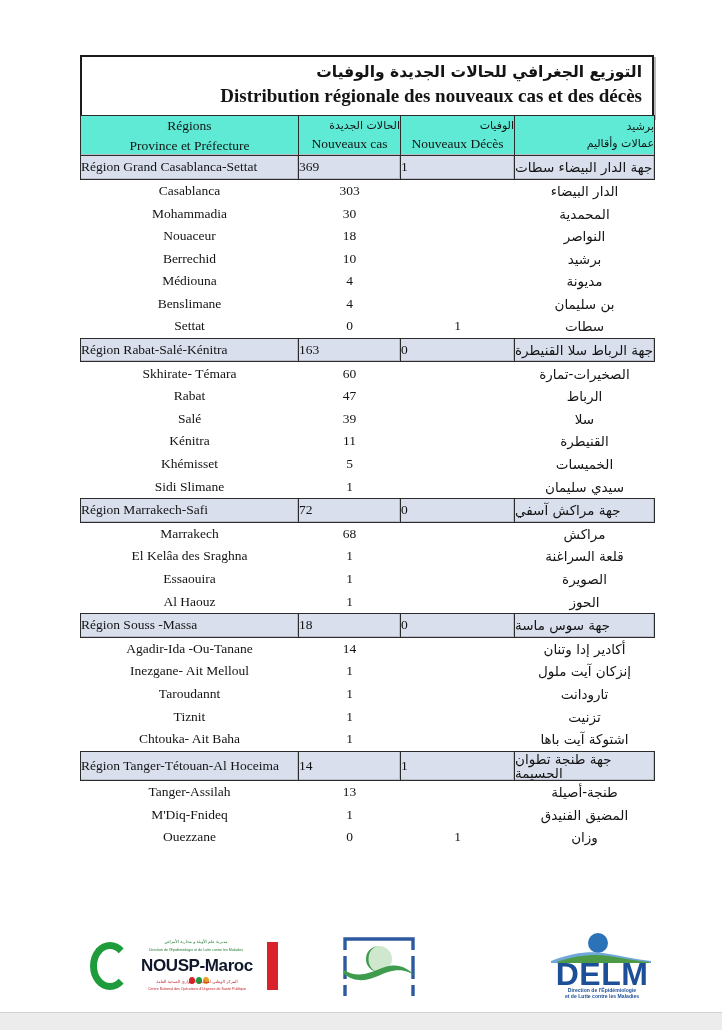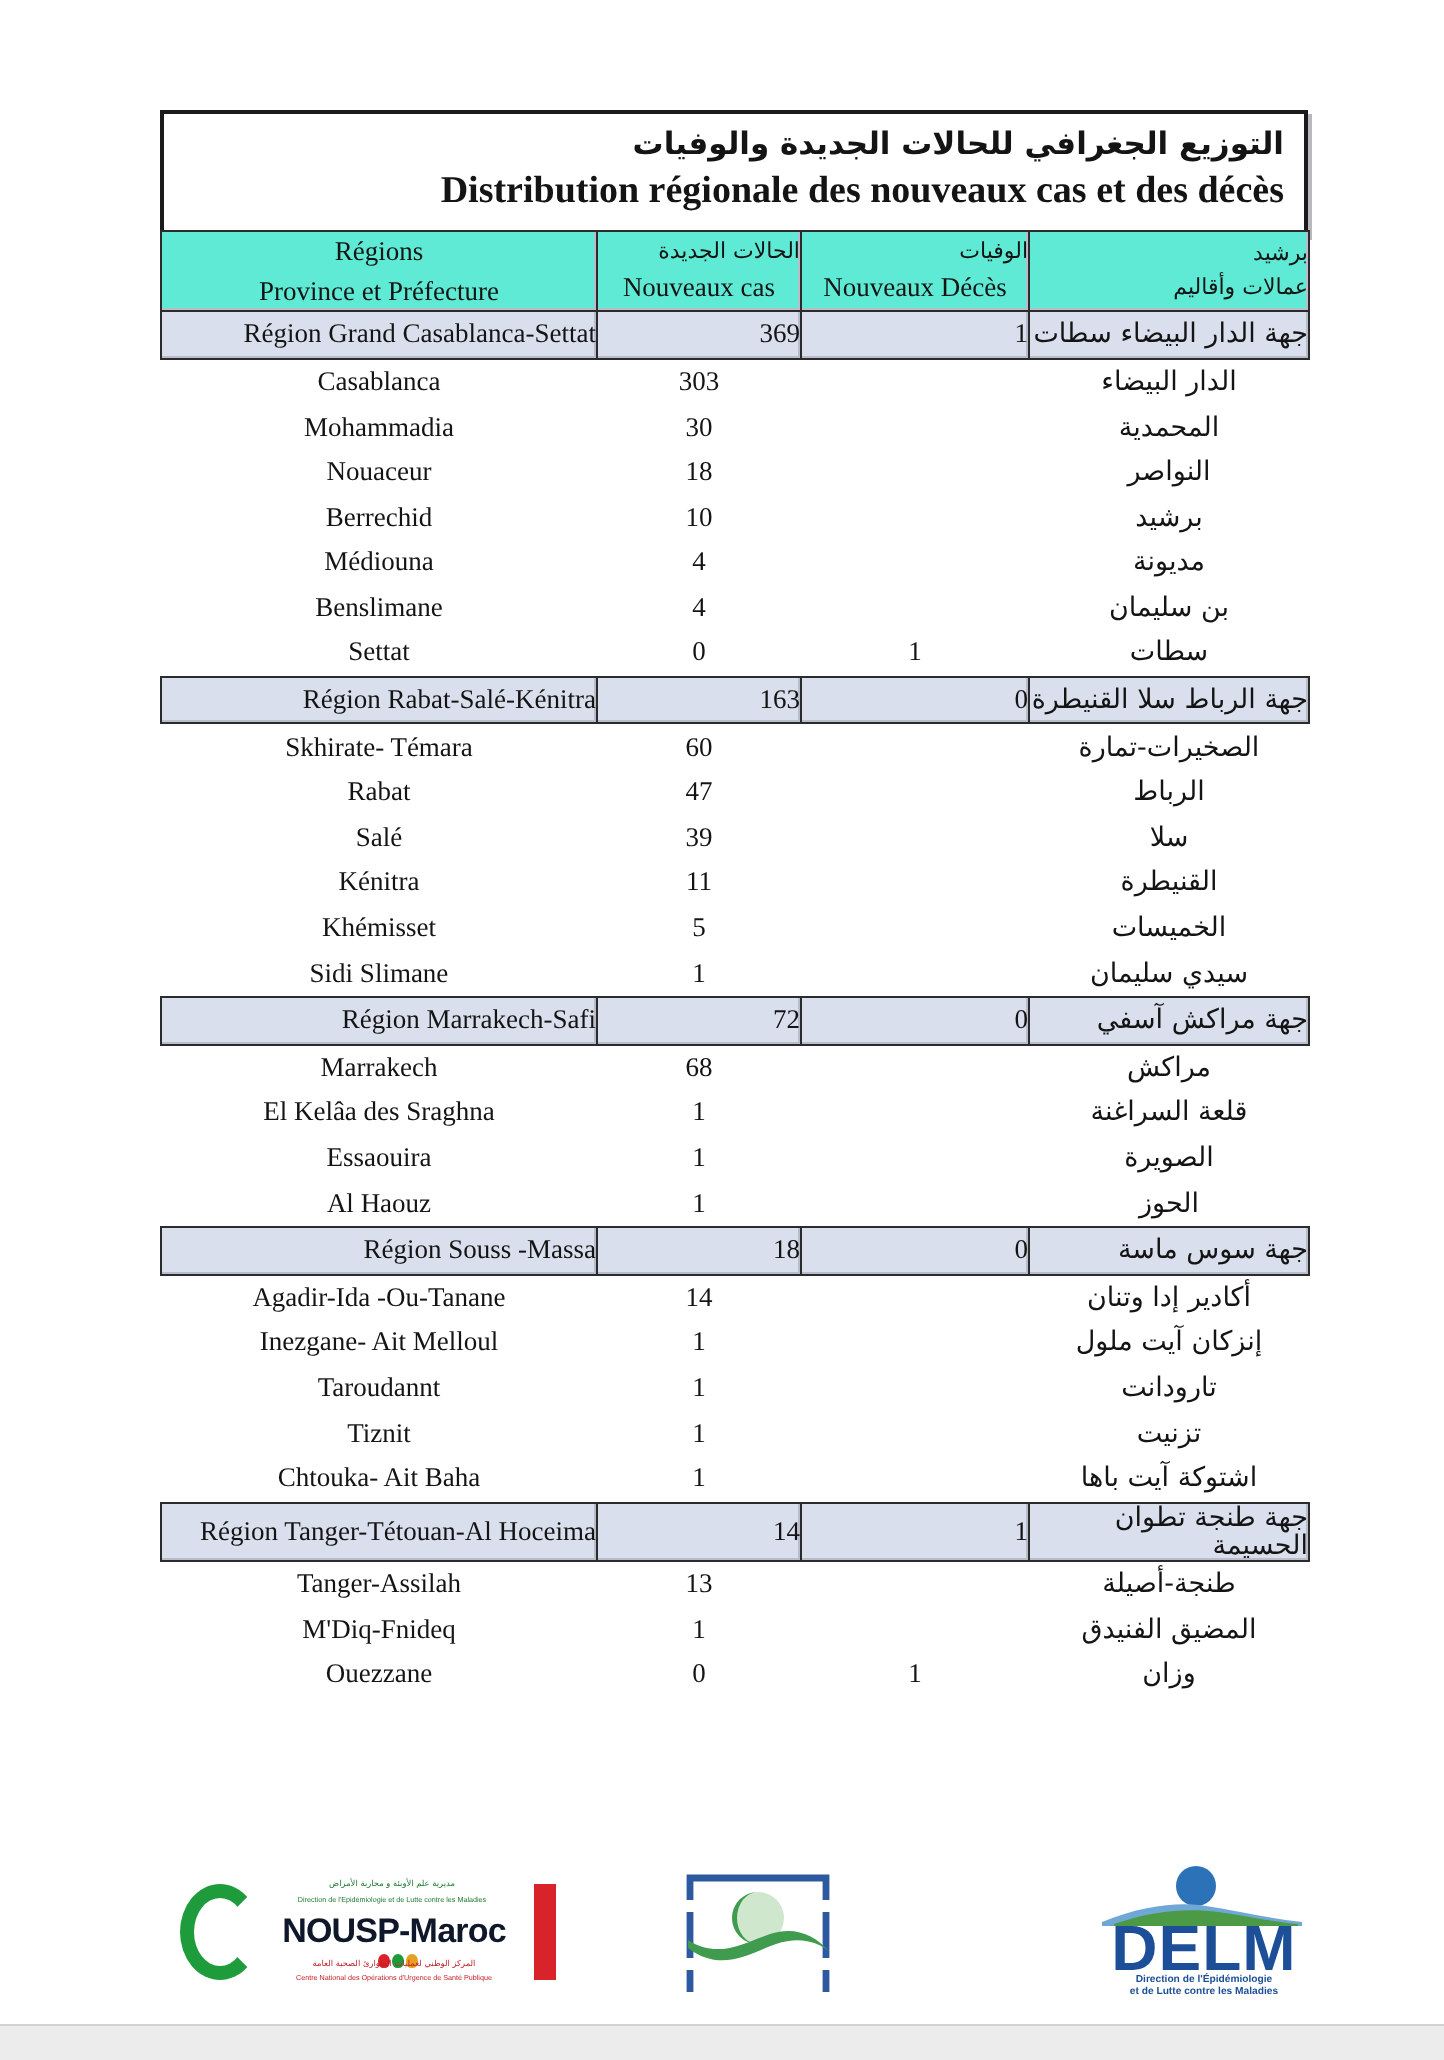--- a/index.html
+++ b/index.html
@@ -110,21 +110,21 @@
     font-size: 13.5px;
     display: block;
     line-height: 1.45;
   }
 
   
   tr.region-row td {
     background: #d9dfec;
     border: 1.6px solid #2b2b2b;
     box-shadow: inset -1px -1px 0 #b8bdc9;
-    text-align: right;
+    text-align: left;
     font-size: 13.5px;
     height: 20px;
     padding: 1px 2px 2px 2px;
   }
   tr.region-row td.ar-cell {
     font-family: "DejaVu Sans", sans-serif;
     direction: rtl;
     font-size: 11px;
   }
 

